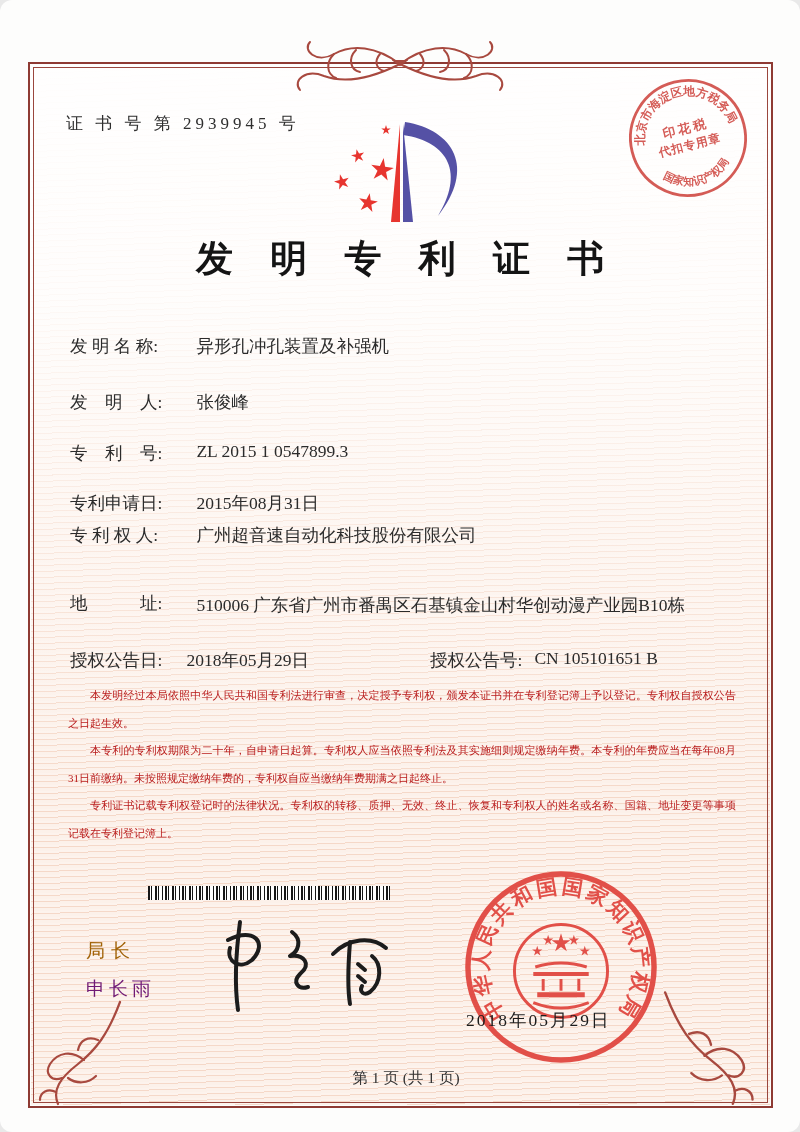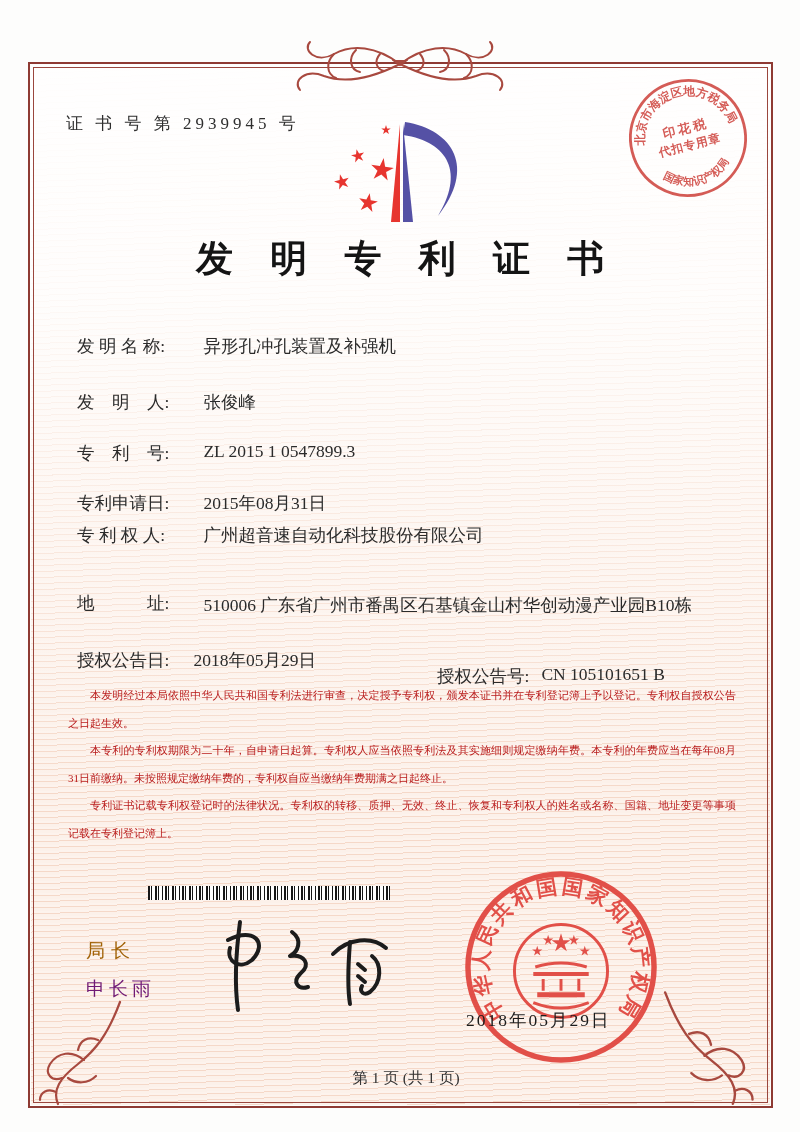--- a/index.html
+++ b/index.html
@@ -1,20 +1,21 @@
 <!DOCTYPE html>
 <html><head>
 <meta charset="utf-8">
 <style>
   html,body{margin:0;padding:0;background:#e9e9e9;}
   .page{
     position:relative;width:800px;height:1132px;margin:0 auto;
     background:#fdfdfc;overflow:hidden;
     font-family:"Liberation Serif","DejaVu Serif",serif;
     color:#2b2b2b;
+    border-radius:12px;
   }
   
   .frame-bg{
     position:absolute;left:31px;top:65px;width:739px;height:1040px;
     background:
       linear-gradient(180deg,rgba(255,255,255,.97) 0%,rgba(255,255,255,.85) 22%,rgba(255,252,250,.45) 45%,rgba(255,255,255,0) 70%),
       repeating-linear-gradient(178deg,#fdf3ed 0 2px,#f5d8c8 2px 3px,#fcf1ea 3px 6px);
   }
   .frame-outer{
     position:absolute;left:28px;top:62px;width:745px;height:1046px;
@@ -23,24 +24,24 @@
   .frame-inner{
     position:absolute;left:3px;top:3px;right:3px;bottom:3px;
     border:1px solid #9a463d;
   }
   .cert-number{position:absolute;left:66px;top:112px;font-size:17px;letter-spacing:4px;color:#2e2e2e;}
   .title{
     position:absolute;left:0;top:234px;width:100%;text-align:center;
     font-size:37px;font-weight:600;letter-spacing:14px;color:#141414;text-indent:14px;
   }
   .row{position:absolute;left:70px;font-size:17.5px;white-space:nowrap;}
-  .row .lbl{display:inline-block;width:122px;vertical-align:top;margin-left:7px;}
+  .row .lbl{display:inline-block;width:122px;vertical-align:top;}
   .row .val{display:inline-block;vertical-align:top;}
   .row .val.wrap{white-space:normal;width:505px;line-height:28px;}
-  .grant-pair2{position:absolute;left:360px;top:16px;}
+  .grant-pair2{position:absolute;left:360px;top:0;}
   .grant-pair2 .lbl{width:100px;}
   .body-text{
     position:absolute;left:68px;top:682px;width:668px;
     font-size:11px;line-height:27.5px;text-align:justify;color:#b91c1c;
   }
   .body-text p{margin:0;text-indent:2em;}
   .barcode{
     position:absolute;left:148px;top:886px;width:242px;height:14px;
     background:repeating-linear-gradient(90deg,
       #161616 0 2px,#fff 2px 3px,#161616 3px 4px,#fff 4px 7px,

